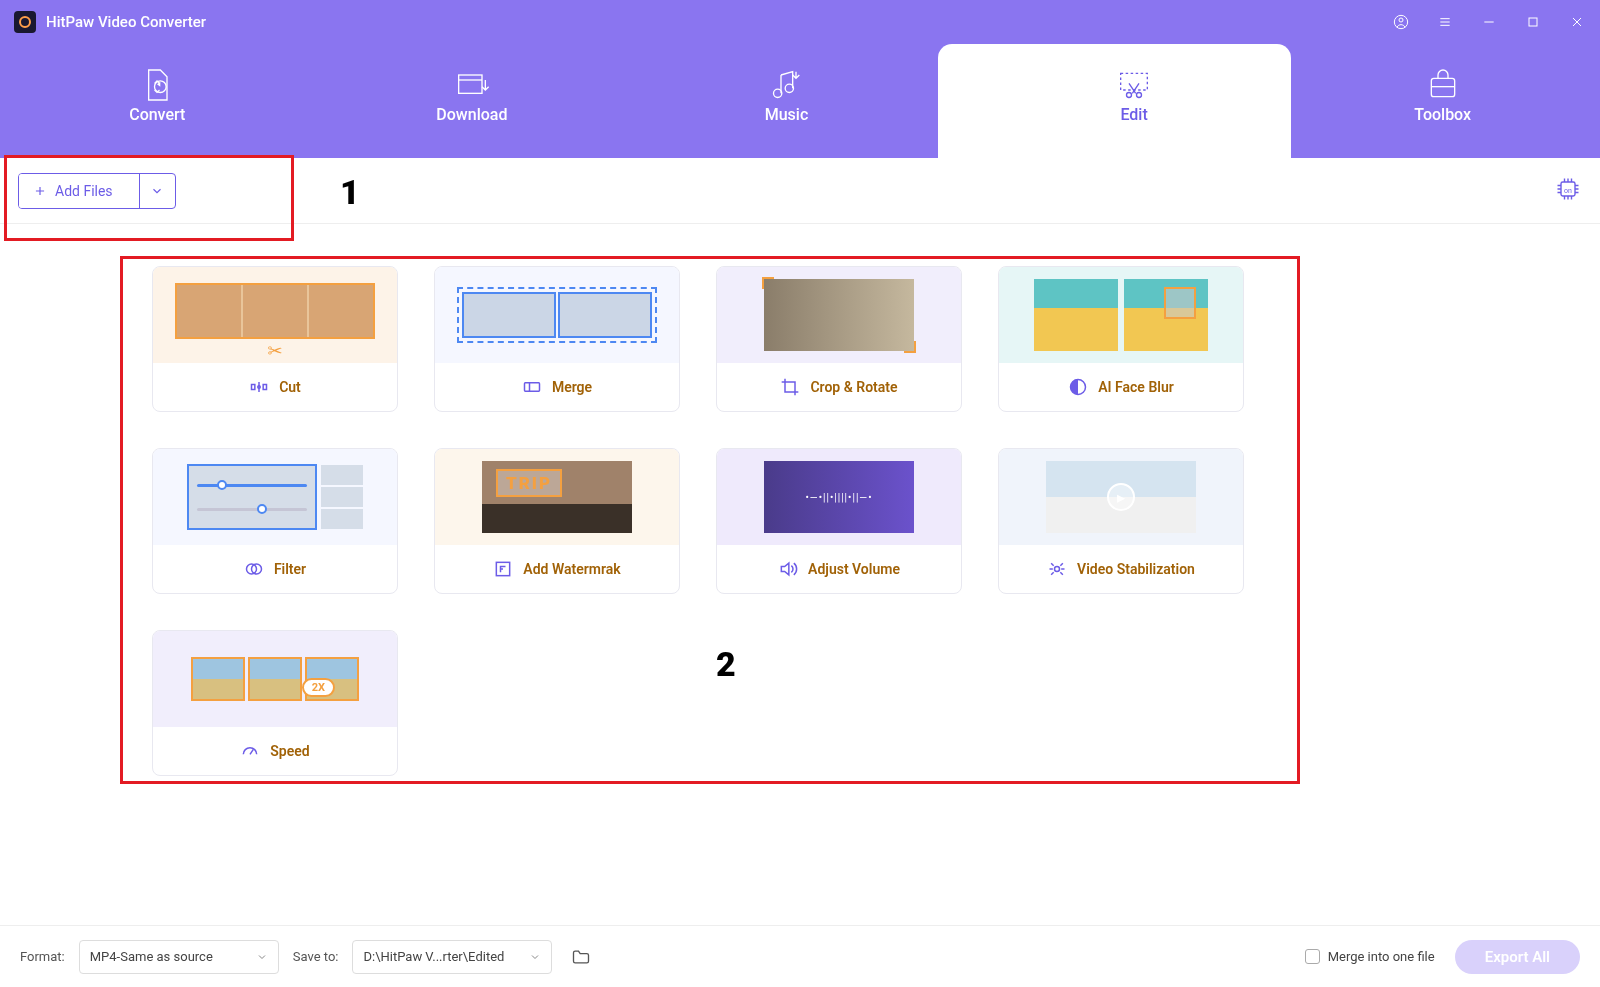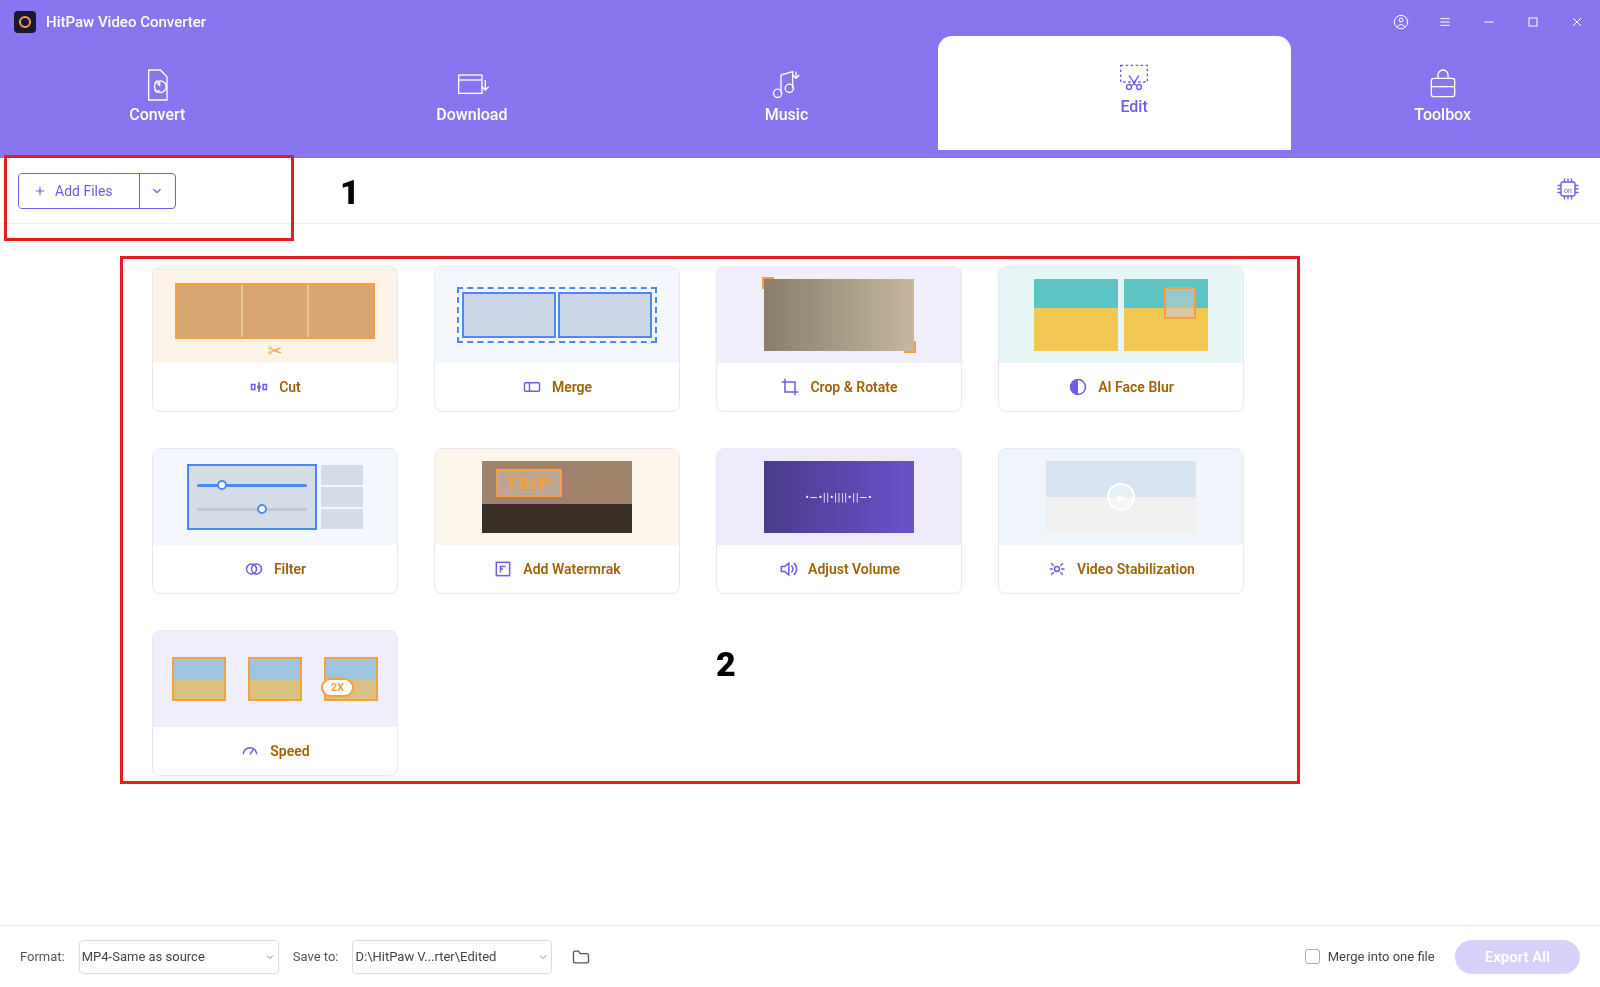--- a/index.html
+++ b/index.html
@@ -11,21 +11,21 @@
 .app-logo { width: 22px; height: 22px; background: #1a1830; border-radius: 4px; display: flex; align-items: center; justify-content: center; margin-right: 10px; }
 .app-logo-inner { width: 12px; height: 12px; border-radius: 50%; border: 2px solid #ff9e4a; }
 .app-title { font-size: 15px; font-weight: 500; flex: 1; }
 .win-controls { display: flex; gap: 26px; align-items: center; }
 .win-btn { width: 18px; height: 18px; cursor: pointer; display: flex; align-items: center; justify-content: center; }
 .win-btn svg { width: 16px; height: 16px; stroke: #fff; fill: none; stroke-width: 1.5; }
 
 
 .nav { display: flex; height: 114px; align-items: flex-end; }
 .nav-tab { flex: 1; display: flex; flex-direction: column; align-items: center; justify-content: center; gap: 0; height: 100%; cursor: pointer; padding-bottom: 14px; position: relative; }
-.nav-tab.active { background: #fff; color: #6c5ce7; border-radius: 14px 14px 0 0; margin: 8px -6px; padding-left: 39px; }
+.nav-tab.active { background: #fff; color: #6c5ce7; border-radius: 14px 14px 0 0; margin: 0 -6px; padding-left: 39px; }
 .nav-tab.active .tab-label { color: #6c5ce7; }
 .tab-icon { width: 40px; height: 40px; display: flex; align-items: center; justify-content: center; }
 .tab-icon svg { width: 40px; height: 40px; stroke: currentColor; fill: none; stroke-width: 1.6; }
 .tab-label { font-size: 16px; font-weight: 500; color: #fff; }
 
 
 .toolbar { height: 66px; border-bottom: 1px solid #eee; display: flex; align-items: center; padding: 0 18px; position: relative; }
 .add-files-group { display: flex; border: 1px solid #6c5ce7; border-radius: 4px; overflow: hidden; height: 36px; }
 .add-files-btn { display: flex; align-items: center; gap: 8px; padding: 0 26px 0 14px; color: #6c5ce7; font-size: 14px; cursor: pointer; background: #fff; }
 .add-files-btn svg { width: 14px; height: 14px; stroke: #6c5ce7; stroke-width: 2; }
@@ -73,28 +73,28 @@
 .img-watermark { background: #fdf6ec; }
 .img-watermark .pic { width: 150px; height: 72px; background: linear-gradient(180deg,#a0826a 60%,#3a3028 60%); position: relative;}
 .img-watermark .label { position: absolute; top: 8px; left: 14px; border: 2px solid #f4a040; padding: 2px 8px; font-size: 17px; font-weight: 900; letter-spacing: 2px; color: #f4a040; background: rgba(255,255,255,0.3);}
 .img-volume { background: #efeafc; }
 .img-volume .pic { width: 150px; height: 72px; background: linear-gradient(90deg,#4a3b8a,#6b52cc); display: flex; align-items: center; justify-content: center;}
 .img-volume .wave { color: #fff; font-size: 10px; letter-spacing: 1px;}
 .img-stab { background: #f0f4fb; }
 .img-stab .pic { width: 150px; height: 72px; background: linear-gradient(180deg,#d5e4f0 50%,#f0f0f0 50%); position: relative; display: flex; align-items: center; justify-content: center;}
 .img-stab .play { width: 28px; height: 28px; border-radius: 50%; border: 2px solid #fff; background: rgba(255,255,255,0.4); display:flex; align-items:center; justify-content:center; color:#fff;}
 .img-speed { background: #f1eefc; }
-.img-speed .row { display: flex; gap: 22px; position: relative;}
+.img-speed .row { display: flex; gap: 3px; position: relative;}
 .img-speed .thumb { width: 54px; height: 44px; border: 2px solid #f4a040; background: linear-gradient(180deg,#9ec5e0 50%,#d8c080 50%);}
 .img-speed .badge { position: absolute; right: 24px; bottom: 4px; background: #fff; border: 2px solid #f4a040; color: #f4a040; font-size: 11px; font-weight: 700; padding: 1px 8px; border-radius: 10px;}
 
 
 .footer { position: absolute; bottom: 0; left: 0; right: 0; height: 62px; border-top: 1px solid #eee; display: flex; align-items: center; padding: 0 20px; gap: 14px; font-size: 13px; color: #444;}
 .footer-label { color: #555; }
-.select-box { border: 1px solid #ddd; border-radius: 4px; height: 34px; display: flex; align-items: center; padding: 0 2px; gap: 8px; cursor: pointer; min-width: 200px; justify-content: space-between;}
+.select-box { border: 1px solid #ddd; border-radius: 4px; height: 34px; display: flex; align-items: center; padding: 0 10px; gap: 8px; cursor: pointer; min-width: 200px; justify-content: space-between;}
 .select-box svg { width: 12px; height: 12px; stroke: #888; fill: none; stroke-width: 2;}
 .folder-btn { width: 30px; height: 30px; display: flex; align-items: center; justify-content: center; cursor: pointer; }
 .folder-btn svg { width: 20px; height: 20px; stroke: #555; fill: none; stroke-width: 1.6;}
 .footer-right { margin-left: auto; display: flex; align-items: center; gap: 20px;}
 .chk { display: flex; align-items: center; gap: 8px; cursor: pointer;}
 .chk-box { width: 15px; height: 15px; border: 1.5px solid #aaa; border-radius: 3px;}
 .export-btn { background: #d9d1fb; color: #fff; font-weight: 600; font-size: 15px; padding: 8px 30px; border-radius: 22px; cursor: pointer;}
 </style>
 </head>
 <body>

